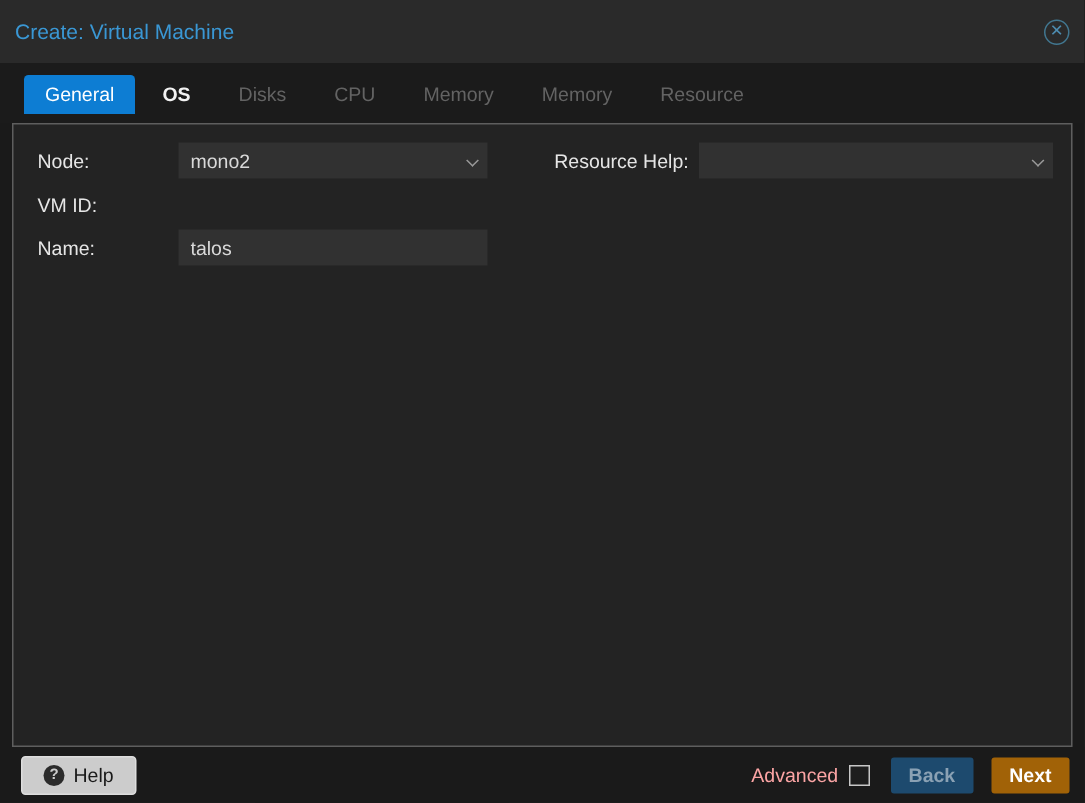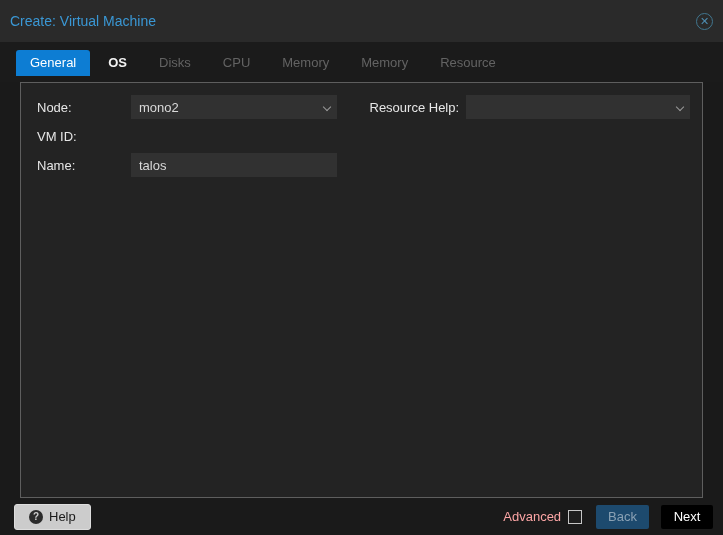--- a/index.html
+++ b/index.html
@@ -56,21 +56,21 @@
     cursor:pointer;
     white-space:nowrap;
   }
   .tab.active   { background:#0d7dd3; color:#ffffff; }
   .tab.enabled  { color:#f2f2f2;font-weight:bold; }
   .tab.disabled { color:#636363; cursor:default; }
 
   
   .panel {
     flex:1 1 auto;
-    margin:0 20px;
+    margin:0 8px;
     background:#232323;
     border:1px solid #5e5e5e;
     padding:12px 8px;
     display:flex;
     align-items:flex-start;
   }
   .form-col { width:50%; display:flex; flex-direction:column; gap:5px; }
   .form-row { display:flex; align-items:center; height:24px; }
   .form-row .lbl { width:102px; color:#e6e6e6; flex:0 0 auto; padding-left:8px; }
   .col-right .lbl { width:104px; }
@@ -158,23 +158,24 @@
   }
   .btn {
     height:24px;
     min-width:52px;
     border:none;
     border-radius:2px;
     font-family:"Liberation Sans", sans-serif;
     font-size:13px;
     padding:0 12px;
     cursor:pointer;
+    font-weight:bold;
   }
   .btn.back { background:#1d4a6e; color:#8aa1b4; margin-right:12px; }
-  .btn.next { background:#000000; color:#ffffff; }
+  .btn.next { background:#a16207; color:#ffffff; }
 </style>
 </head>
 <body>
 
 <div class="dlg-header">
   <div class="dlg-title">Create: Virtual Machine</div>
   <div class="close-btn">✕</div>
 </div>
 
 <div class="tab-bar">

